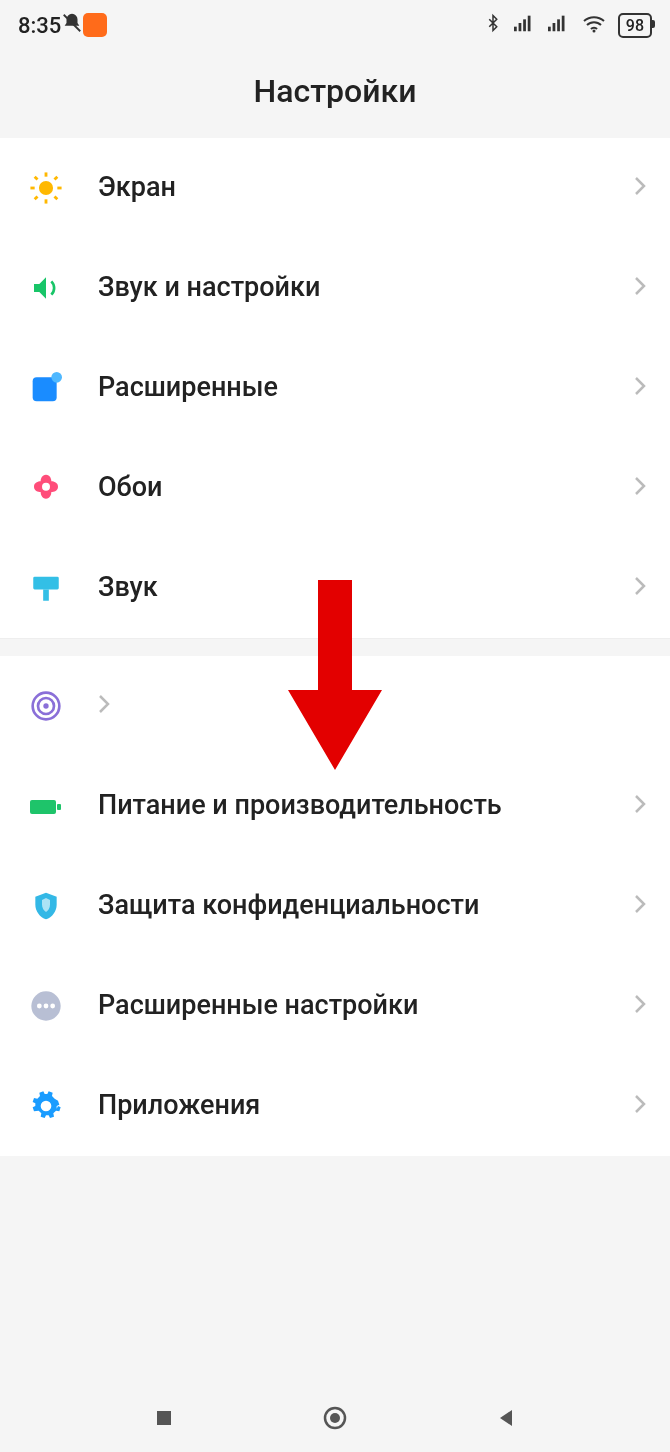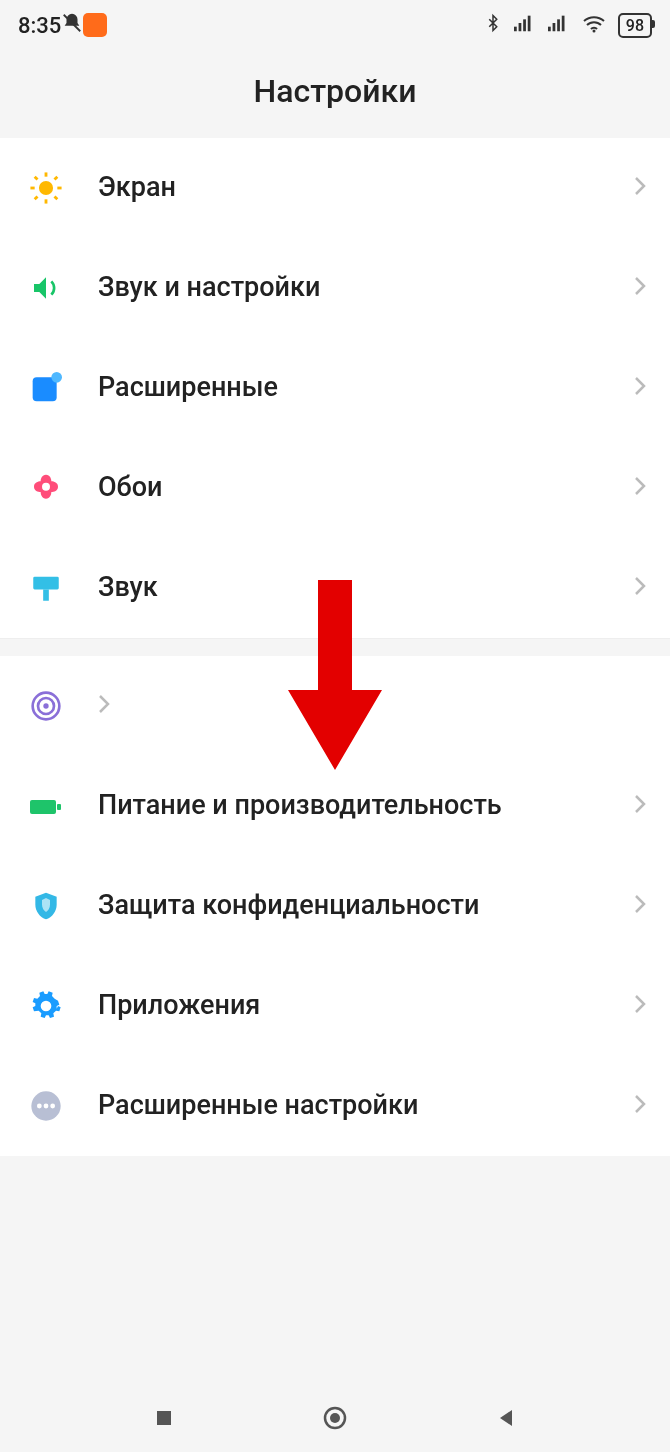--- a/index.html
+++ b/index.html
@@ -263,39 +263,39 @@
     </span>
     <span class="label">Защита конфиденциальности</span>
     <span class="chevron"><svg width="12" height="20" viewBox="0 0 12 20">
           <path fill="none" stroke="#bbb" stroke-width="2.5" d="M2 2l8 8-8 8"></path>
         </svg></span>
   </div>
 
   <div class="list-item">
     <span class="icon-slot">
       <svg width="32" height="32" viewBox="0 0 24 24">
-          <path fill="#1a9cff" d="M12 8a4 4 0 1 0 0 8 4 4 0 0 0 0-8zm9 4l2 1-1 3-2.5-.5-2 2 .5 2.5-3 1-1-2h-2l-1 2-3-1 .5-2.5-2-2L3 16l-1-3 2-1v-2l-2-1 1-3 2.5.5 2-2L7 2l3-1 1 2h2l1-2 3 1-.5 2.5 2 2L21 8l1 3-2 1v2z"></path>
-        </svg>
-    </span>
-    <span class="label">Приложения</span>
-    <span class="chevron"><svg width="12" height="20" viewBox="0 0 12 20">
-          <path fill="none" stroke="#bbb" stroke-width="2.5" d="M2 2l8 8-8 8"></path>
-        </svg></span>
-  </div>
-
-  <div class="list-item">
-    <span class="icon-slot">
-      <svg width="32" height="32" viewBox="0 0 24 24">
           <circle cx="12" cy="12" r="11" fill="#b8bfd4"></circle>
           <circle cx="7" cy="12" r="1.8" fill="#fff"></circle>
           <circle cx="12" cy="12" r="1.8" fill="#fff"></circle>
           <circle cx="17" cy="12" r="1.8" fill="#fff"></circle>
         </svg>
     </span>
     <span class="label">Расширенные настройки</span>
+    <span class="chevron"><svg width="12" height="20" viewBox="0 0 12 20">
+          <path fill="none" stroke="#bbb" stroke-width="2.5" d="M2 2l8 8-8 8"></path>
+        </svg></span>
+  </div>
+
+  <div class="list-item">
+    <span class="icon-slot">
+      <svg width="32" height="32" viewBox="0 0 24 24">
+          <path fill="#1a9cff" d="M12 8a4 4 0 1 0 0 8 4 4 0 0 0 0-8zm9 4l2 1-1 3-2.5-.5-2 2 .5 2.5-3 1-1-2h-2l-1 2-3-1 .5-2.5-2-2L3 16l-1-3 2-1v-2l-2-1 1-3 2.5.5 2-2L7 2l3-1 1 2h2l1-2 3 1-.5 2.5 2 2L21 8l1 3-2 1v2z"></path>
+        </svg>
+    </span>
+    <span class="label">Приложения</span>
     <span class="chevron"><svg width="12" height="20" viewBox="0 0 12 20">
           <path fill="none" stroke="#bbb" stroke-width="2.5" d="M2 2l8 8-8 8"></path>
         </svg></span>
   </div>
 
 </div>
 
 <div class="arrow-annotation">
   <svg width="110" height="200" viewBox="0 0 110 200">
     <path fill="#e30000" d="M38 0 h34 v110 h30 L55 190 L8 110 h30 z"></path>

